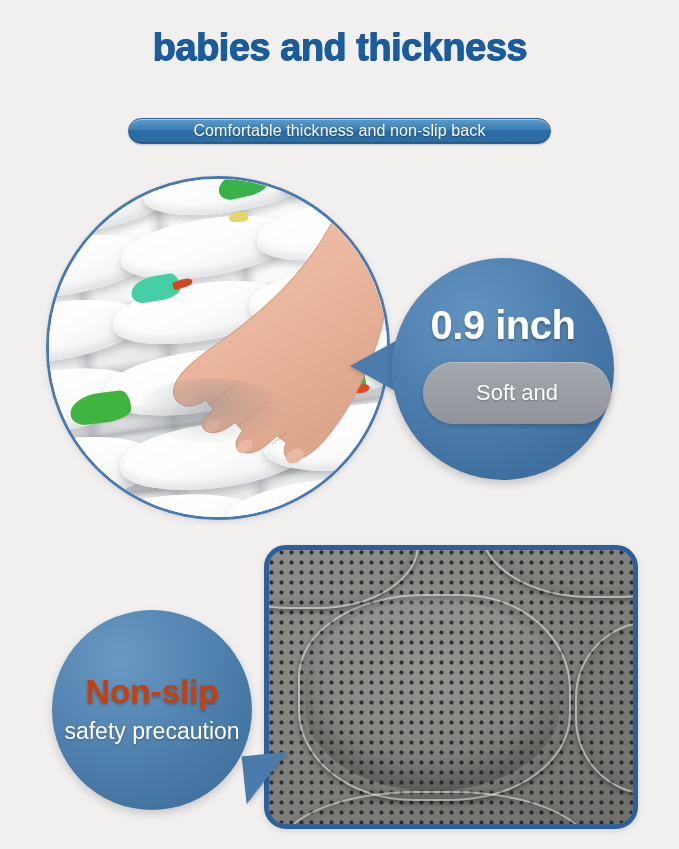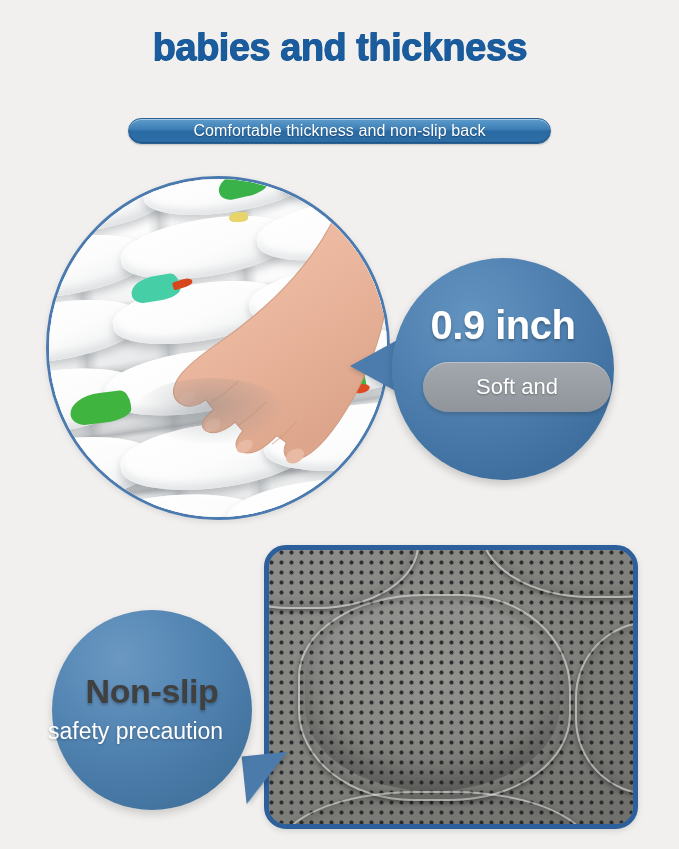--- a/index.html
+++ b/index.html
@@ -170,21 +170,21 @@
     font-size: 40px;
     font-weight: bold;
     letter-spacing: -0.5px;
     text-shadow: 0 2px 3px rgba(0,0,0,.28);
   }
   .gray-pill {
     position: absolute;
     left: 31px;
     top: 104px;
     width: 188px;
-    height: 50px;
+    height: 62px;
     border-radius: 31px;
     background: linear-gradient(to bottom, #a2a8ad 0%, #989ea4 52%, #8f959b 100%);
     box-shadow: inset 0 1px 0 rgba(255,255,255,.30),
                 0 2px 4px rgba(0,0,0,.18);
     display: flex;
     align-items: center;
     justify-content: center;
     text-align: center;
   }
   .gray-pill span {
@@ -254,31 +254,31 @@
     border-top: 48px solid #4a7bab;
     border-right: 46px solid transparent;
     transform: rotate(-6deg);
     filter: drop-shadow(2px 2px 2px rgba(0,0,0,.15));
   }
   .bubble-bot .t1 {
     position: absolute;
     left: 0; right: 0;
     top: 62px;
     text-align: center;
-    color: #404040;
+    color: #c2410c;
     font-size: 34px;
     font-weight: bold;
     letter-spacing: -0.4px;
     text-shadow: 0 2px 3px rgba(0,0,0,.26);
   }
   .bubble-bot .t2 {
     position: absolute;
     left: -4px; right: -4px;
     top: 108px;
-    text-align: left;
+    text-align: center;
     color: #ffffff;
     font-size: 23px;
     text-shadow: 0 1px 3px rgba(0,0,0,.26);
   }
 </style>
 </head>
 <body>
 
 <div class="headline">
   <span class="l2">babies and thickness</span>

